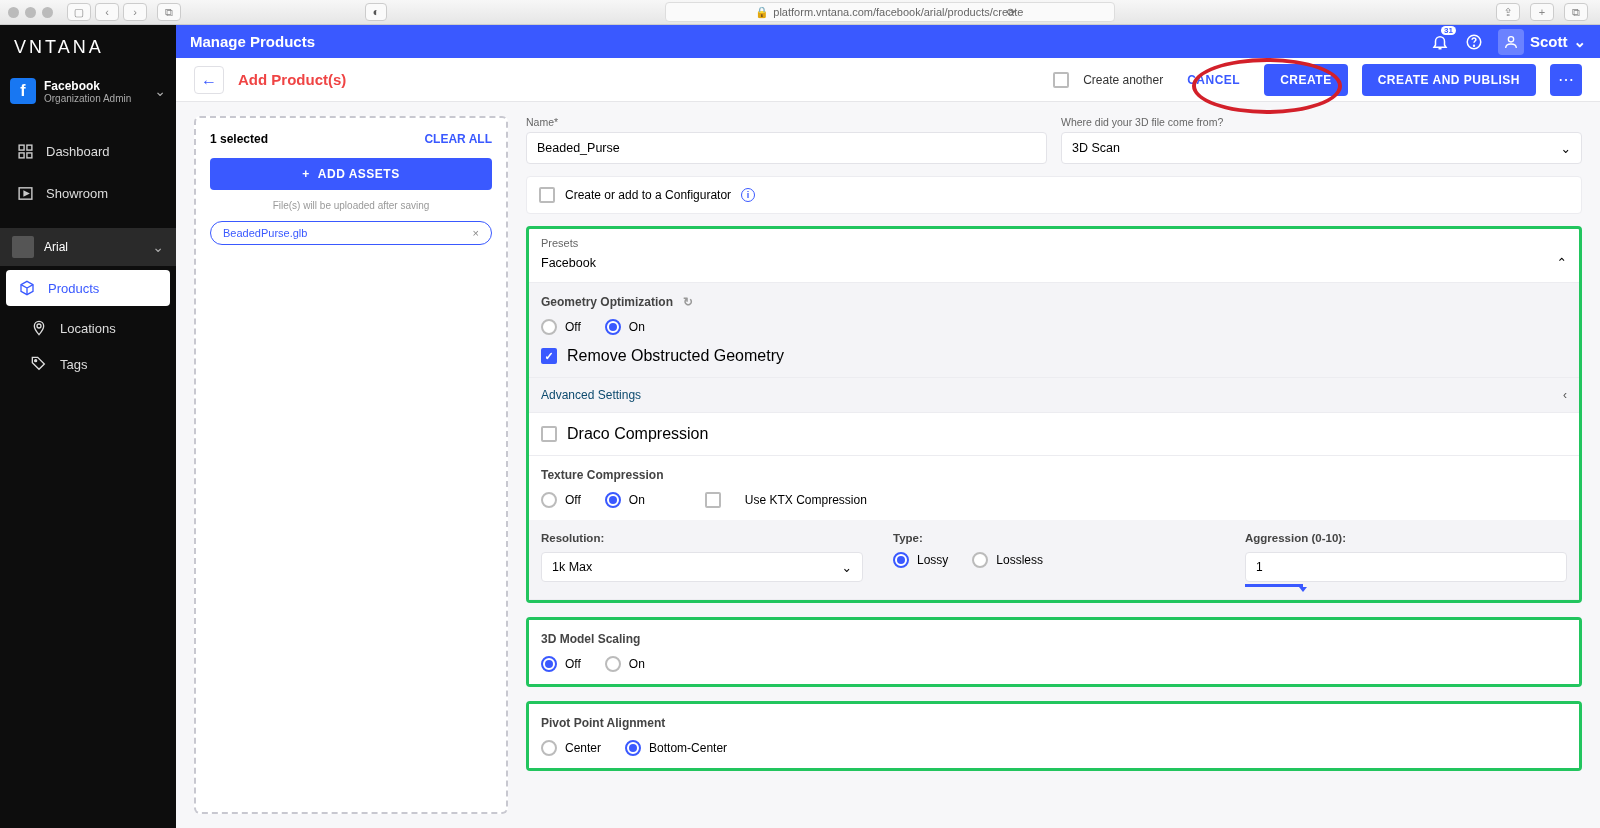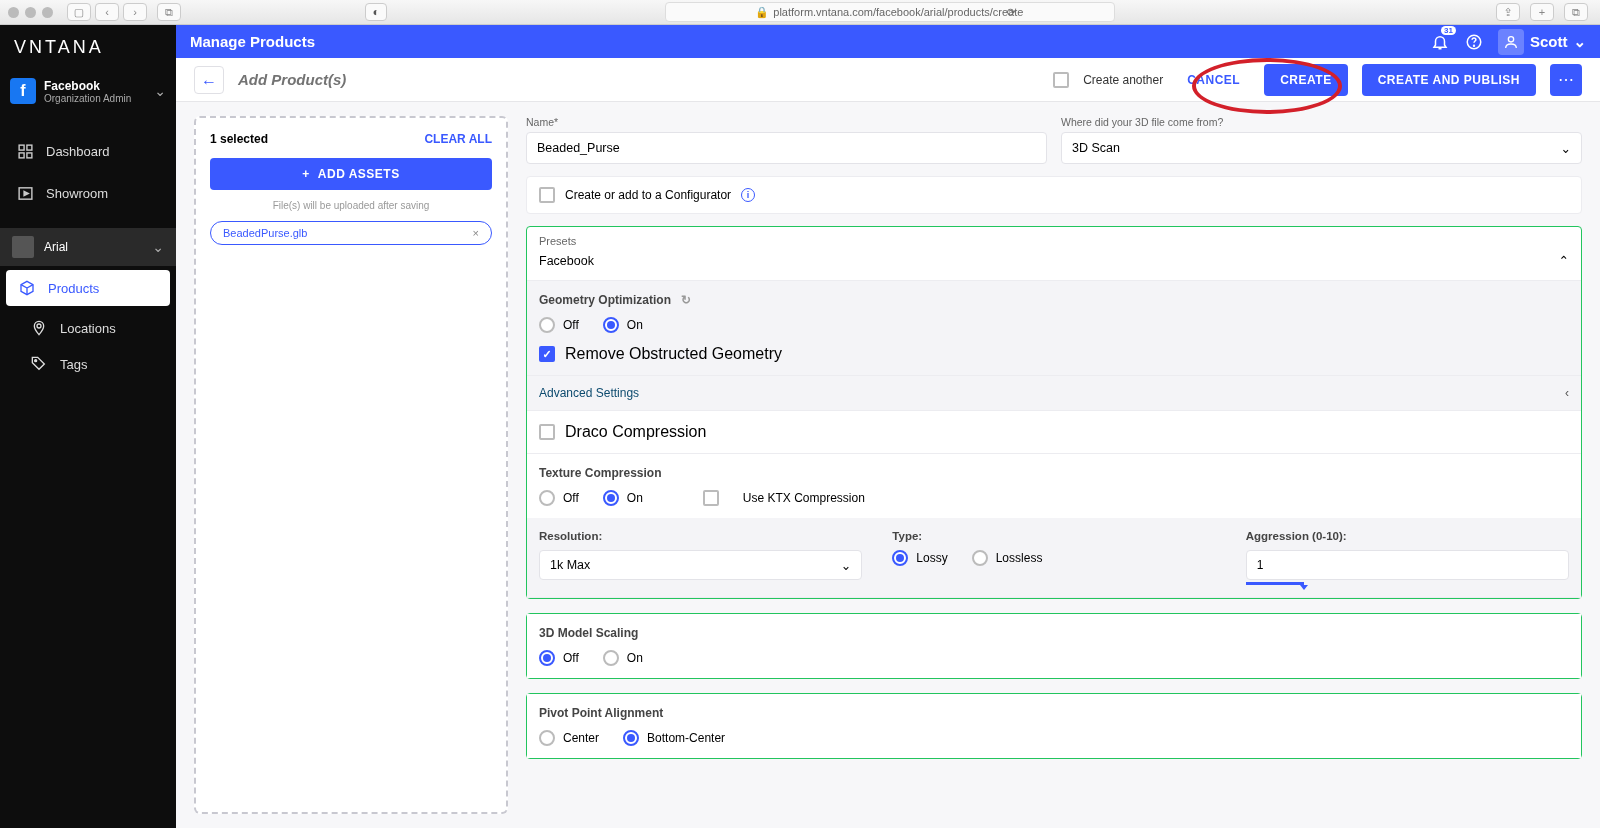--- a/index.html
+++ b/index.html
@@ -35,21 +35,21 @@
   .main { flex:1; display:flex; flex-direction:column; background:#f7f7f9;}
   .topbar { height:33px; background:#3a59ff; color:#fff; display:flex; align-items:center; padding:0 14px; font-size:15px; font-weight:600;}
   .topbar .spacer{flex:1;}
   .topbar .icon-btn{width:28px;height:28px;display:flex;align-items:center;justify-content:center;margin-left:6px;cursor:pointer;position:relative;}
   .badge{position:absolute;top:-2px;right:-2px;background:#fff;color:#3a59ff;font-size:8px;border-radius:8px;padding:0 3px;font-weight:700;}
   .user-chip{display:flex;align-items:center;gap:6px;margin-left:10px;cursor:pointer;}
   .avatar{width:26px;height:26px;background:rgba(255,255,255,.25);border-radius:4px;display:flex;align-items:center;justify-content:center;}
 
   .actionbar { height:44px; background:#fff; border-bottom:1px solid #e6e6e9; display:flex; align-items:center; padding:0 18px; gap:14px;}
   .back-btn{width:30px;height:28px;border:1px solid #e0e0e5;border-radius:4px;display:flex;align-items:center;justify-content:center;color:#3a59ff;cursor:pointer;}
-  .page-sub{color:#737373;font-weight:600;font-size:15px;font-style:italic;}
+  .page-sub{color:#ef4444;font-weight:600;font-size:15px;}
   .actionbar .spacer{flex:1;}
   .chk-simple{width:16px;height:16px;border:2px solid #bbb;border-radius:2px;}
   .link-btn{color:#3a59ff;font-weight:600;font-size:12px;cursor:pointer;padding:8px 10px;letter-spacing:.5px;}
   .pri-btn{background:#3a59ff;color:#fff;font-size:12px;font-weight:600;letter-spacing:.5px;padding:9px 16px;border-radius:4px;cursor:pointer;}
   .more-btn{background:#3a59ff;color:#fff;width:32px;height:32px;border-radius:4px;display:flex;align-items:center;justify-content:center;cursor:pointer;}
 
   .content { flex:1; display:flex; gap:18px; padding:14px 18px; overflow:auto;}
   .left-panel { width:314px; border:2px dashed #c8c8d0; border-radius:6px; padding:14px; background:#fff;}
   .lp-head{display:flex;justify-content:space-between;align-items:center;font-size:12px;margin-bottom:12px;}
   .lp-head b{font-size:12px;}
@@ -65,21 +65,21 @@
   .txt-input{width:100%;height:32px;border:1px solid #e3e3e8;border-radius:4px;padding:0 10px;font-size:12.5px;background:#fff;}
   .select-box{width:100%;height:32px;border:1px solid #e3e3e8;border-radius:4px;padding:0 10px;font-size:12.5px;background:#fff;display:flex;align-items:center;justify-content:space-between;cursor:pointer;}
 
   .panel{background:#fff;border:1px solid #ececf0;border-radius:4px;margin-bottom:12px;}
   .panel-row{display:flex;align-items:center;padding:10px 12px;gap:10px;font-size:12px;}
   .chkbox{width:16px;height:16px;border:2px solid #bbb;border-radius:2px;flex-shrink:0;background:#fff;}
   .chkbox.checked{background:#3a59ff;border-color:#3a59ff;display:flex;align-items:center;justify-content:center;}
   .chkbox.checked:after{content:"✓";color:#fff;font-size:11px;font-weight:bold;}
   .info-ic{width:14px;height:14px;border:1.5px solid #3a59ff;border-radius:50%;display:flex;align-items:center;justify-content:center;color:#3a59ff;font-size:9px;font-weight:bold;}
 
-  .section{background:#fff;border:1px solid #22c55e;border-radius:4px;margin-bottom:14px;}
+  .section{background:#fff;border:3px solid #22c55e;border-radius:4px;margin-bottom:14px;}
   .sec-lbl{font-size:11px;color:#666;padding:8px 12px 2px;}
   .preset-head{padding:4px 12px 12px;display:flex;align-items:center;justify-content:space-between;font-size:12.5px;cursor:pointer;border-bottom:1px solid #ececf0;}
   .subsec{background:#f4f4f7;padding:12px;border-bottom:1px solid #ececf0;}
   .subsec.white{background:#fff;}
   .subsec h4{font-size:12px;font-weight:600;color:#444;margin-bottom:10px;display:flex;align-items:center;gap:10px;}
   .radio-row{display:flex;align-items:center;gap:24px;}
   .radio{display:flex;align-items:center;gap:8px;font-size:12px;cursor:pointer;}
   .rcirc{width:16px;height:16px;border:2px solid #bbb;border-radius:50%;background:#fff;display:flex;align-items:center;justify-content:center;}
   .rcirc.on{border-color:#3a59ff;}
   .rcirc.on:after{content:"";width:8px;height:8px;background:#3a59ff;border-radius:50%;}

